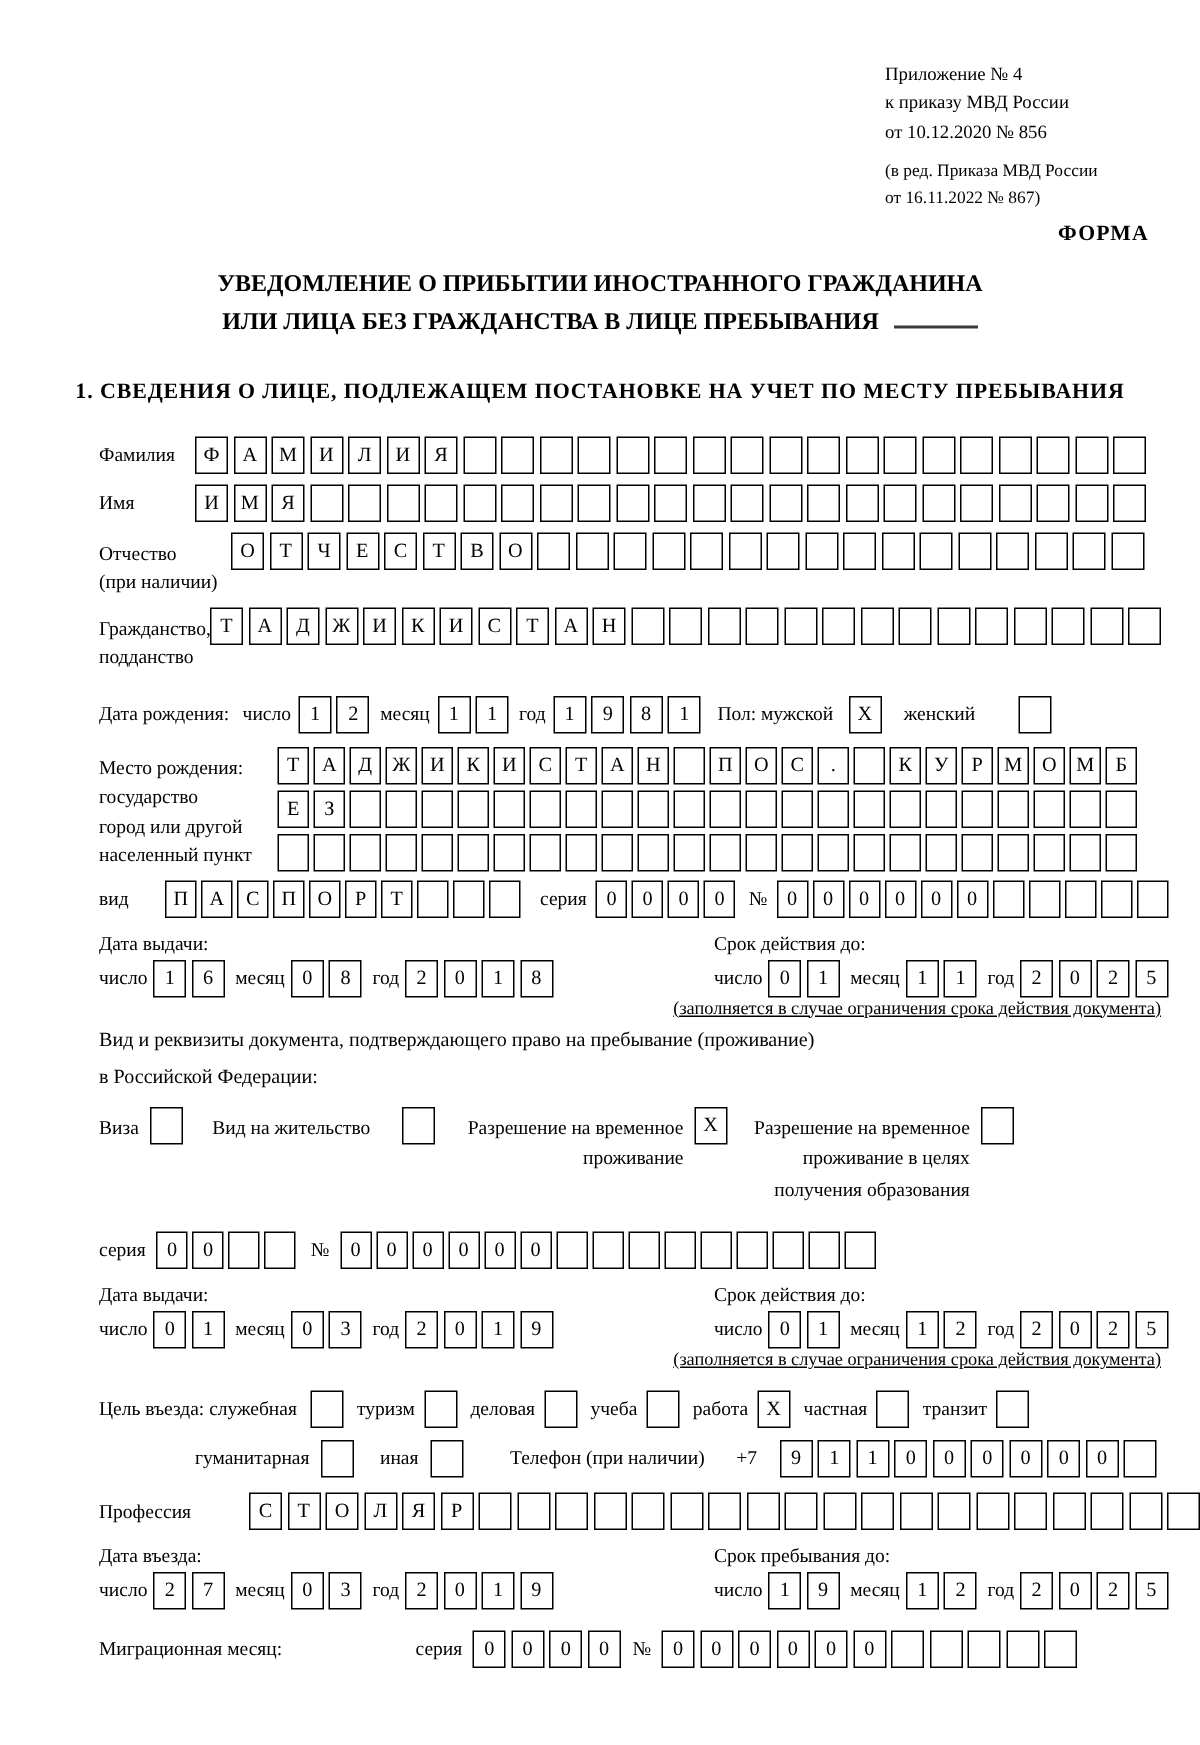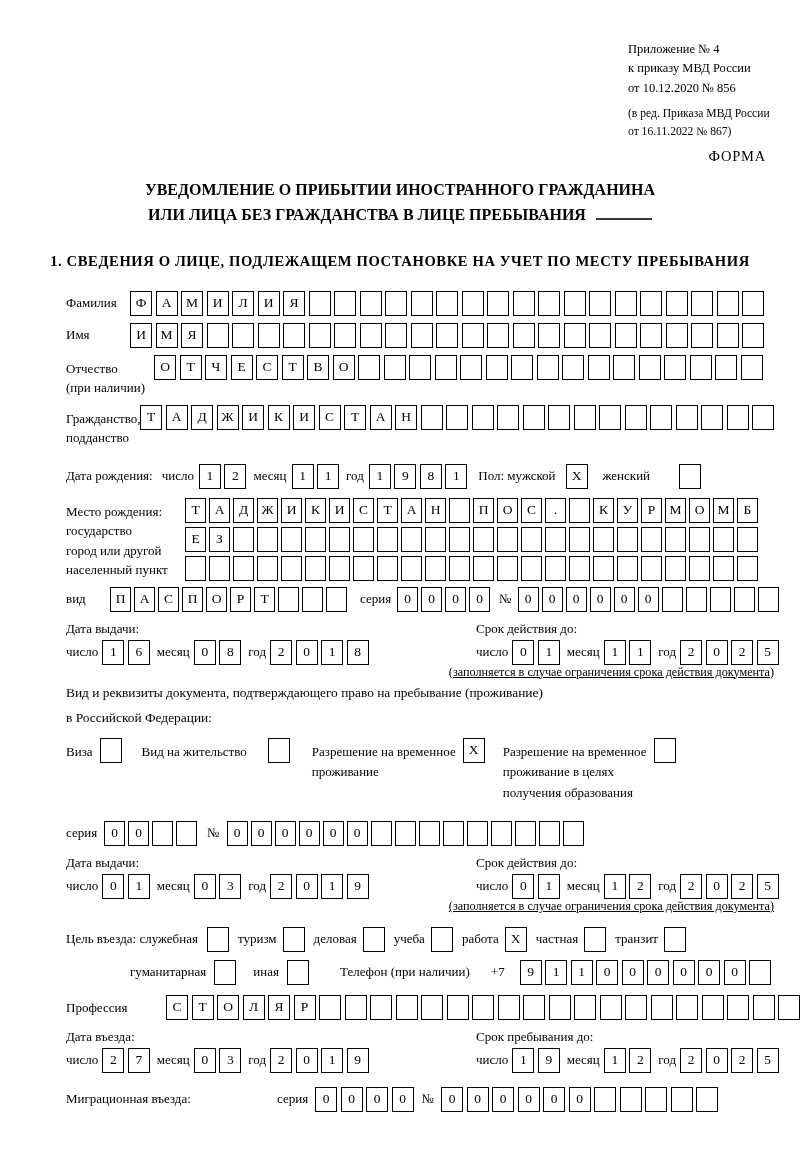--- a/index.html
+++ b/index.html
@@ -1,21 +1,21 @@
 <!DOCTYPE html>
 <html><head>
 <meta charset="utf-8">
 <style>
   html,body{margin:0;padding:0;background:#fff;}
   .page{position:relative;width:800px;height:1163px;background:#fff;overflow:hidden;
         font-family:"Liberation Serif","DejaVu Serif",serif;color:#000;}
   
-  .hdr{position:absolute;left:628px;top:40px;font-size:12.5px;line-height:1.55;}
+  .hdr{position:absolute;left:590px;top:40px;font-size:12.5px;line-height:1.55;}
   .hdr .amend{font-size:11.6px;margin-top:7px;line-height:1.5;}
-  .forma{position:absolute;top:148px;right:34px;font-weight:normal;font-size:14.5px;letter-spacing:.8px;}
+  .forma{position:absolute;top:148px;right:34px;font-weight:bold;font-size:14.5px;letter-spacing:.8px;}
   
   .title{margin-top:178px;text-align:center;font-weight:bold;font-size:16px;line-height:1.55;}
   .title .uline{display:inline-block;width:56px;border-bottom:2.2px solid #3a3a3a;margin-left:10px;}
   .sec-head{margin-top:25px;text-align:center;font-weight:bold;font-size:14.6px;letter-spacing:.6px;}
   
   .body{padding-left:66px;font-size:13px;}
   .lbl{font-size:13px;flex:none;}
   .frow{display:flex;align-items:center;}
   .frow.top{align-items:flex-start;}
   .frow.top .lblcol{padding-top:4px;}
@@ -47,21 +47,21 @@
   .dg-left{flex:none;width:410px;}
   .dhead{font-size:13px;text-align:left;width:330px;}
   .dg-right .dhead{width:320px;}
   .dline{display:flex;align-items:center;margin-top:3px;}
   .dline .lbl{margin-right:4px;}
   .dline .cells{margin-right:7px;}
   .note{font-size:12.2px;text-align:right;padding-right:26px;margin-top:0;text-decoration:underline;}
   .intro{font-size:13.4px;line-height:1.9;}
   .opts{display:flex;align-items:flex-start;margin-top:7px;gap:14px;}
   .opt{display:flex;align-items:flex-start;gap:7px;}
-  .opt .txt{white-space:pre-line;text-align:left;padding-top:4px;line-height:1.6;}
+  .opt .txt{white-space:pre-line;text-align:right;padding-top:4px;line-height:1.6;}
   .r-ser{margin-top:17px;}
   .r-ser .lbl{margin-right:7px;}
   .purpose1{margin-top:13px;display:flex;align-items:center;gap:9px;}
   .purpose1 .pair{display:flex;align-items:center;gap:6px;}
   .purpose2{margin-top:8px;display:flex;align-items:center;gap:9px;padding-left:64px;}
   .purpose2 .pair{display:flex;align-items:center;gap:8px;}
   .phone-lbl{margin-left:22px;}
   .phone-pre{margin-left:12px;margin-right:6px;}
   .r-prof{margin-top:10px;justify-content:space-between;}
   .r-prof .lblcol{width:74px;}
@@ -652,21 +652,21 @@
               <div class="cell">2</div>
               <div class="cell">0</div>
               <div class="cell">2</div>
               <div class="cell">5</div>
             </div>
         </div>
       </div>
     </div>
 
     <div class="frow r-mig">
-      <span class="lbl mig-lbl">Миграционная въезда:</span>
+      <span class="lbl mig-lbl">Миграционная месяц:</span>
       <span class="lbl" style="margin-left:42px">серия</span>
       <div class="cells">
           <div class="cell">0</div>
           <div class="cell">0</div>
           <div class="cell">0</div>
           <div class="cell">0</div>
         </div>
       <span class="lbl" style="margin-left:8px">№</span>
       <div class="cells">
           <div class="cell">0</div>

